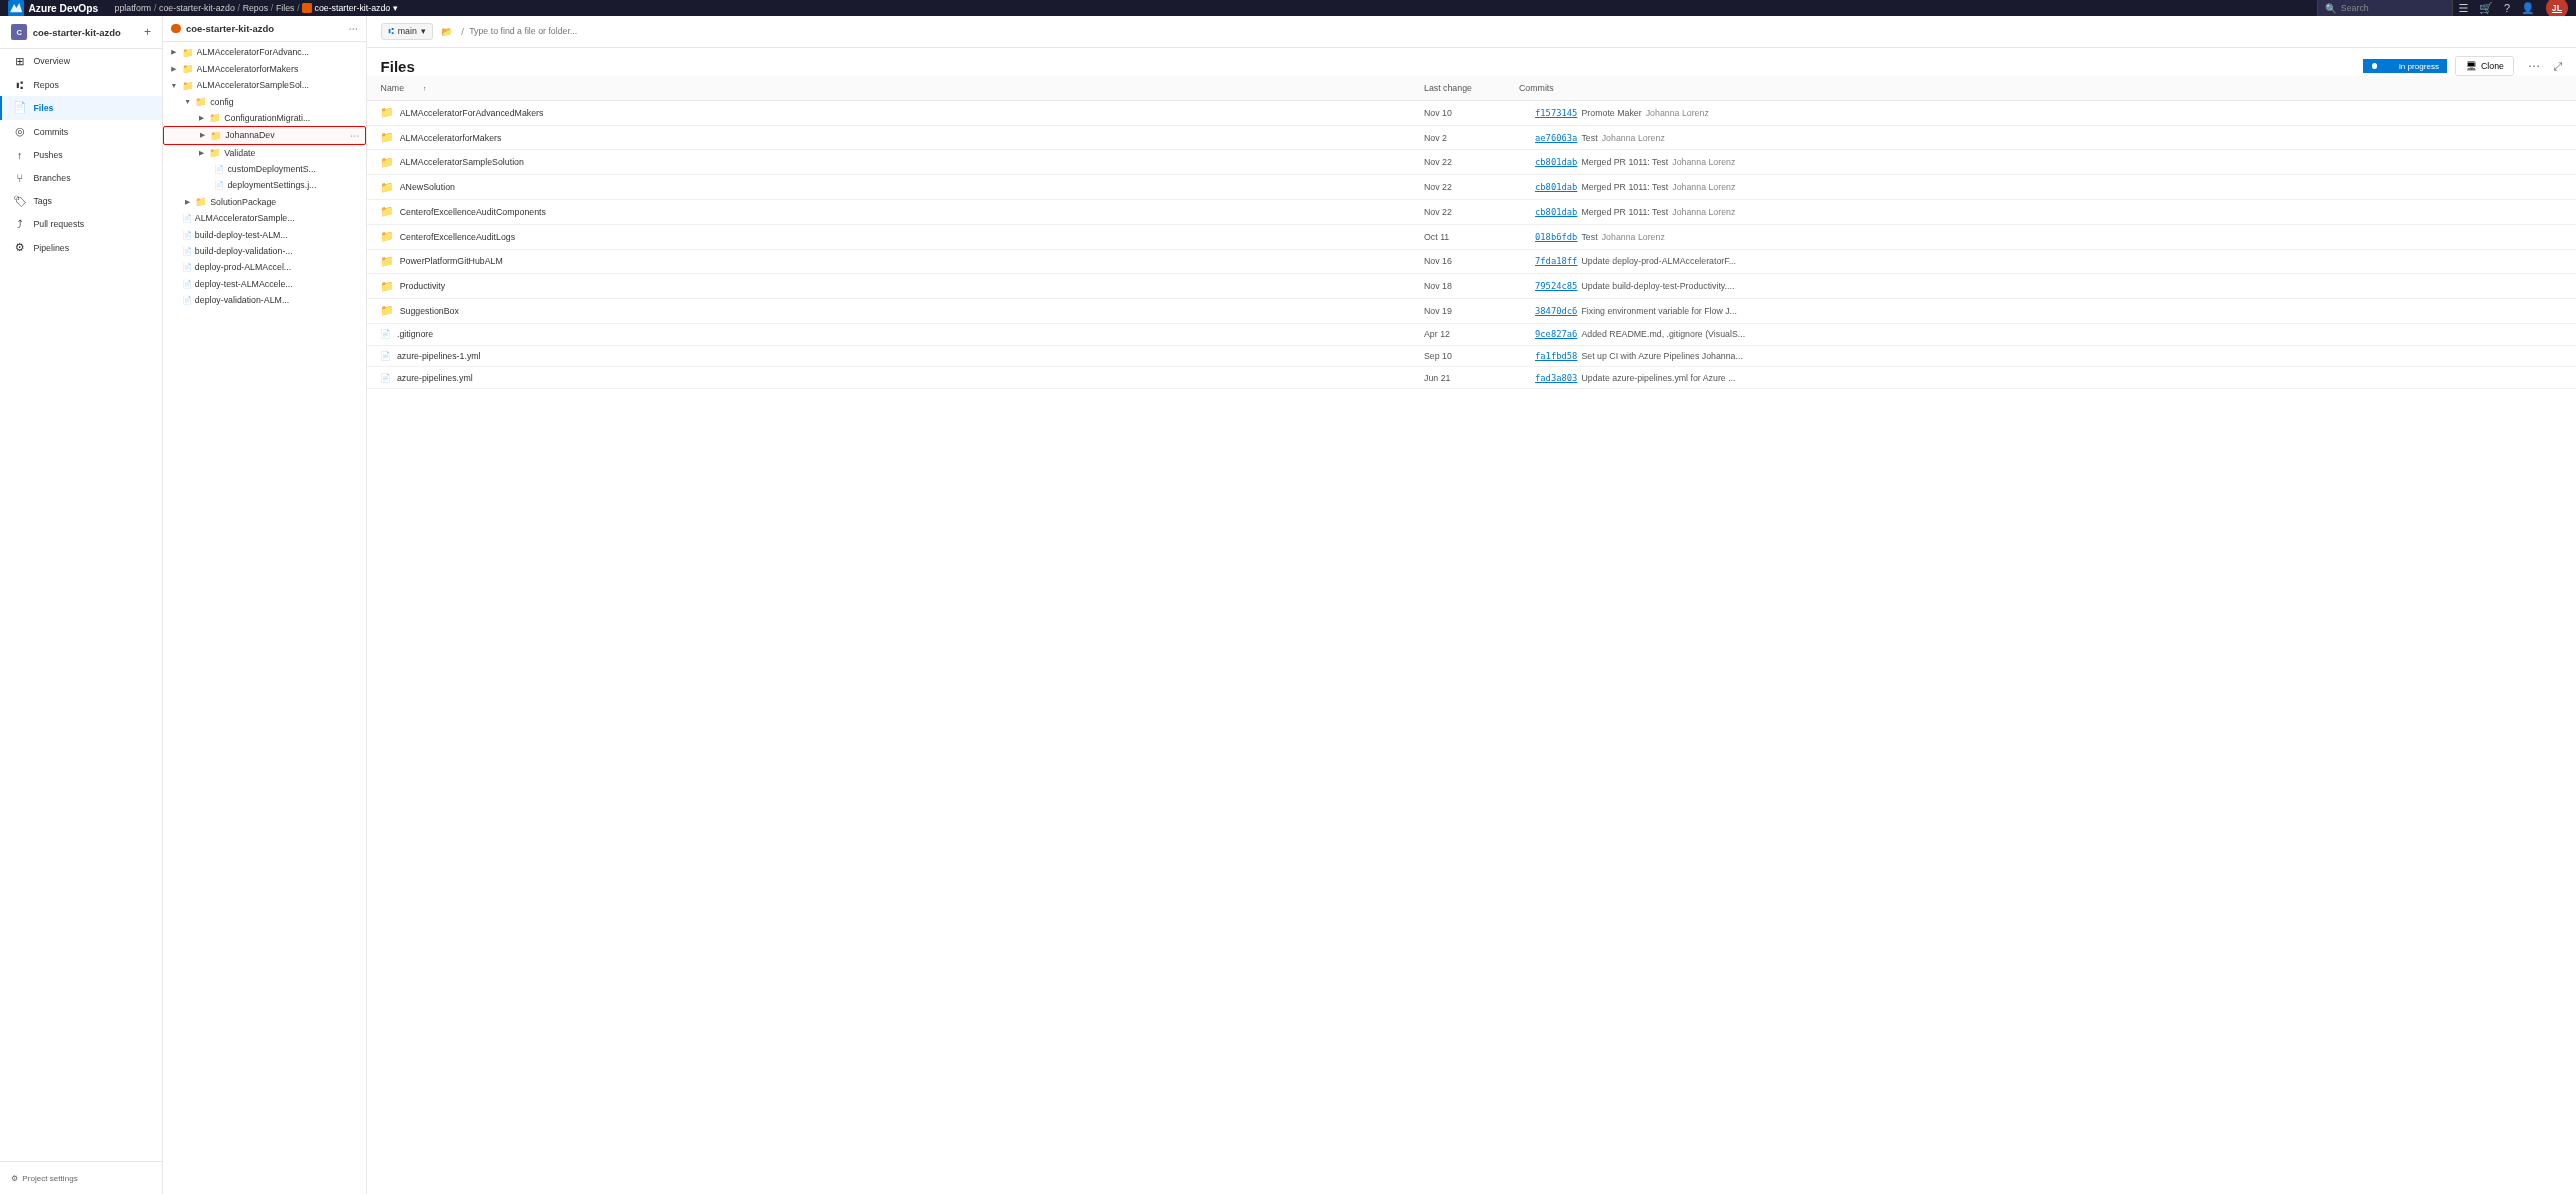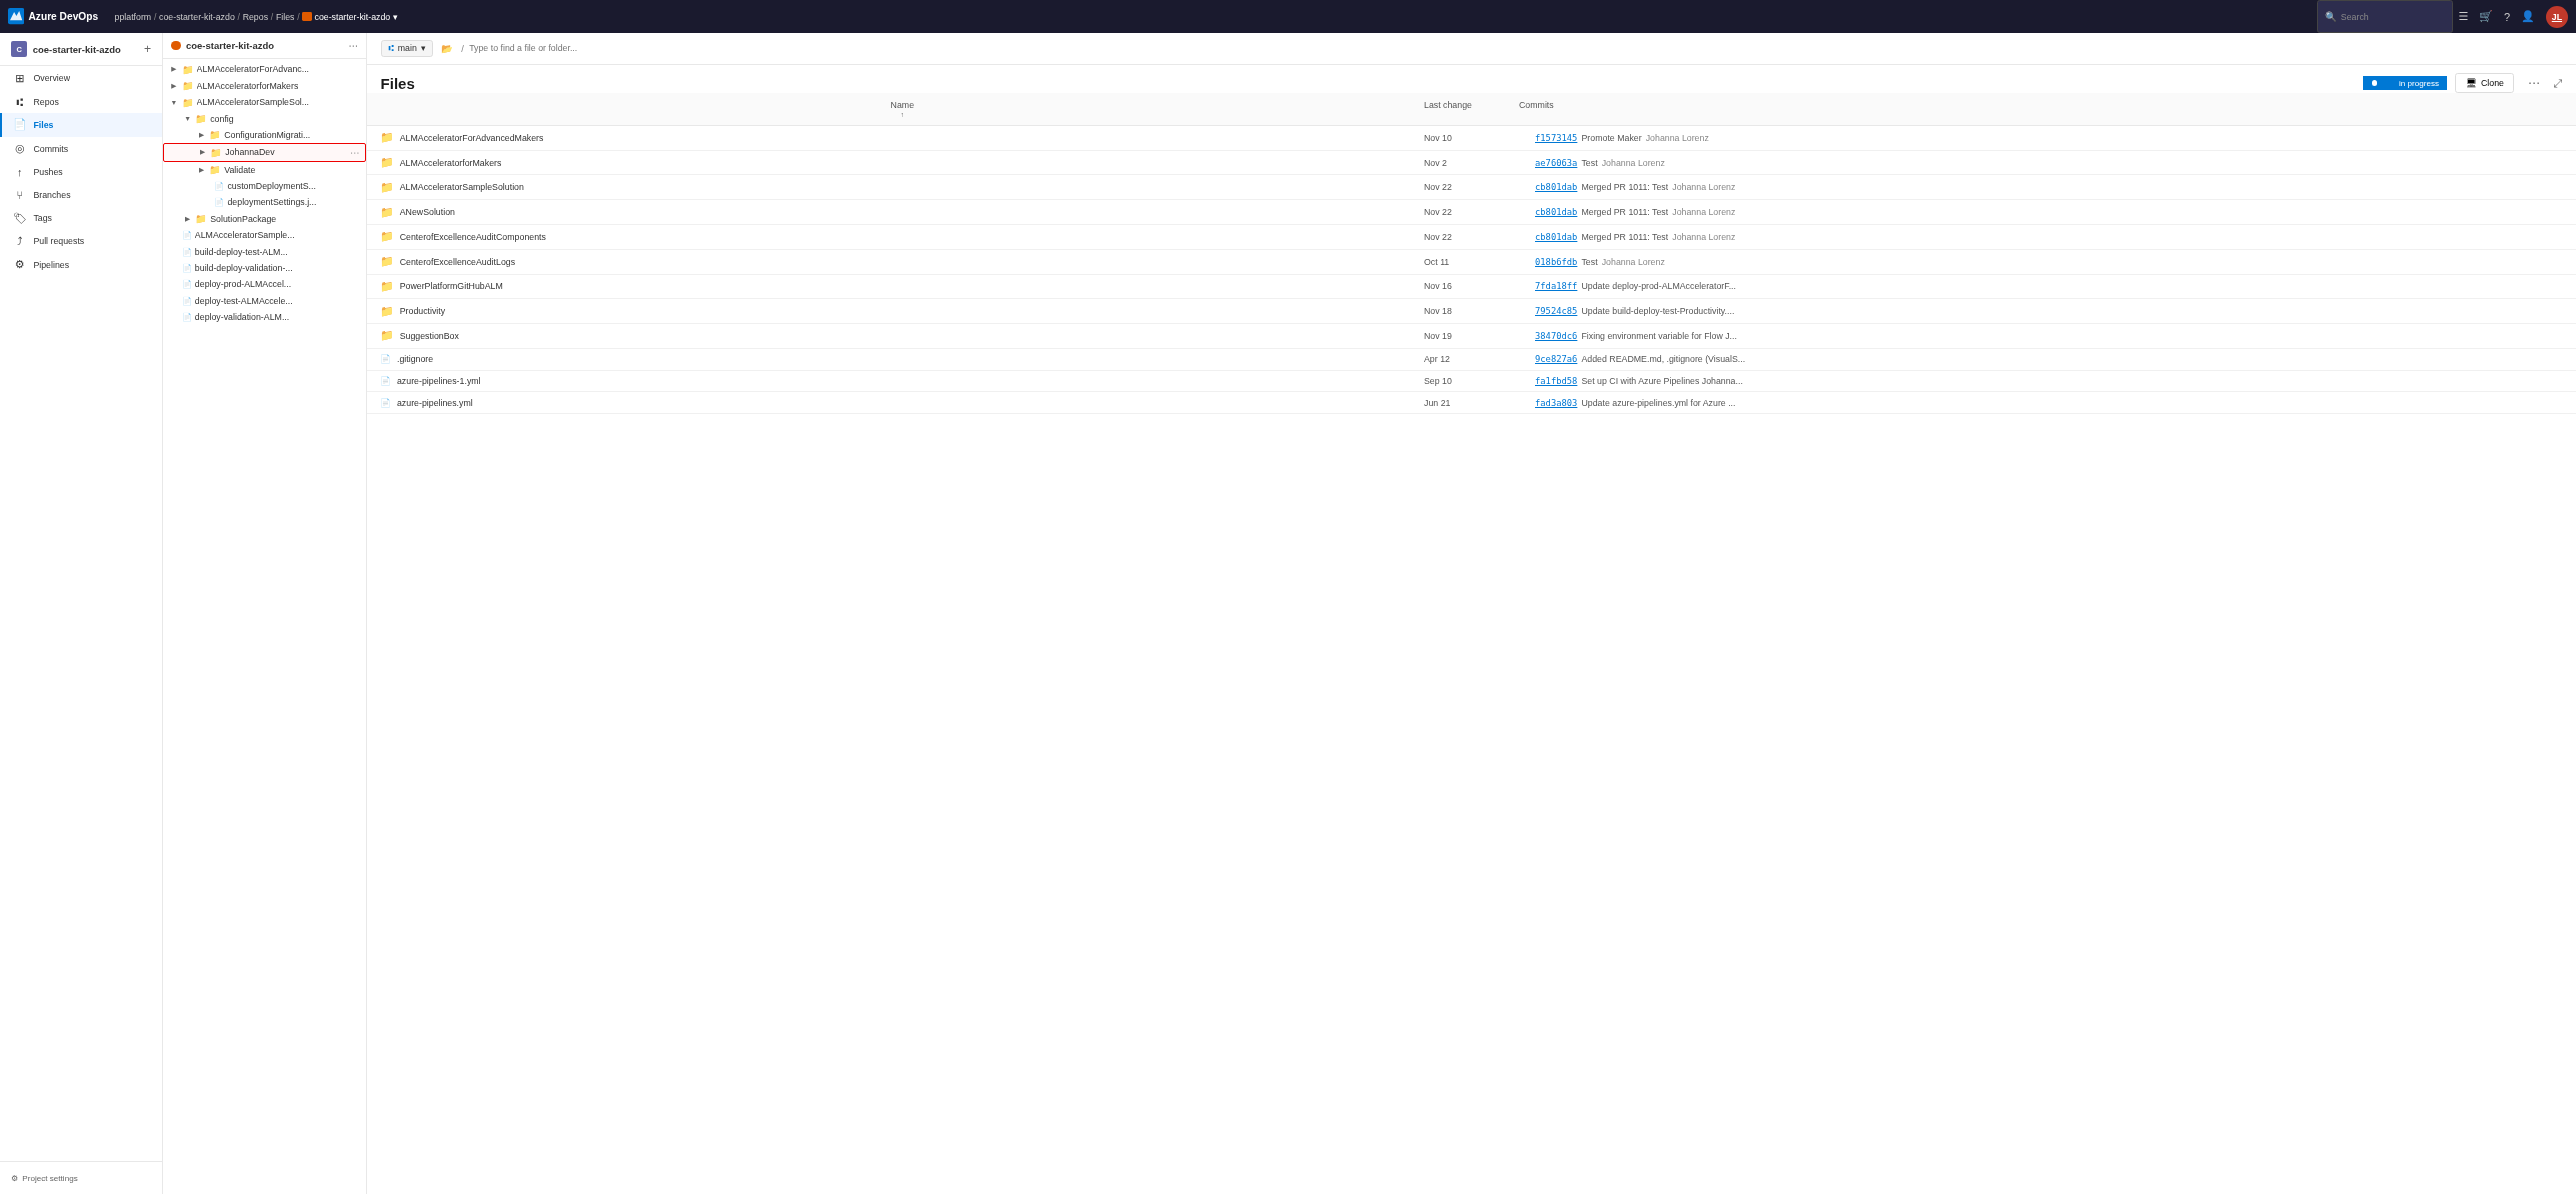--- a/index.html
+++ b/index.html
@@ -1,19 +1,19 @@
 <!DOCTYPE html>
 <html style="font-size:11px"><head>
   <meta charset="utf-8">
   <style>
     * { box-sizing: border-box; margin: 0; padding: 0; }
     body { font-family: -apple-system, BlinkMacSystemFont, 'Segoe UI', sans-serif; font-size: 9.5px; background: #fff; color: #333; display: flex; flex-direction: column; height: 100vh; overflow: hidden; }
 
     
-    .top-nav { display: flex; background: #1a1a2e; height: 33px; padding: 0 8.1px; gap: 5.4px; flex-shrink: 0; }
+    .top-nav { display: flex; align-items: center; background: #1a1a2e; height: 16px; padding: 0 8.1px; gap: 5.4px; flex-shrink: 0; }
     .top-nav .logo { display: flex; align-items: center; gap: 4.1px; color: #fff; font-size: 10.2px; font-weight: 600; margin-right: 11px; }
     .top-nav .logo svg { width: 16.3px; height: 16.3px; }
     .breadcrumb { display: flex; align-items: center; gap: 2.7px; color: #ccc; font-size: 8.8px; flex: 1; }
     .breadcrumb a { color: #ccc; text-decoration: none; }
     .breadcrumb .sep { color: #888; }
     .breadcrumb .current { display: flex; align-items: center; gap: 2.7px; color: #fff; }
     .search-box { display: flex; align-items: center; background: #2d2d4e; border: 0.7px solid #444; border-radius: 2.7px; padding: 2.7px 6.8px; gap: 4.1px; width: 136px; }
     .search-box input { background: none; border: none; outline: none; color: #ccc; font-size: 8.8px; width: 100%; }
     .search-box input::placeholder { color: #888; }
     .nav-icons { display: flex; align-items: center; gap: 11px; }
@@ -63,21 +63,21 @@
     .clone-btn { display: flex; align-items: center; gap: 4.1px; border: 0.7px solid #ddd; border-radius: 2.7px; padding: 4.1px 9.5px; cursor: pointer; font-size: 8.8px; background: #fff; }
     .more-btn { color: #666; cursor: pointer; font-size: 12.2px; padding: 2.7px 5.4px; }
     .expand-btn { color: #666; cursor: pointer; font-size: 11px; }
 
     .content-tabs { display: flex; gap: 0; padding: 0 13.6px; border-bottom: 0.7px solid #e8e8e8; margin-top: 5.4px; }
     .content-tab { padding: 5.4px 11px; cursor: pointer; font-size: 9.5px; color: #666; border-bottom: 2px solid transparent; }
     .content-tab.active { color: #0078d4; border-bottom-color: #0078d4; font-weight: 500; }
 
     .files-table { flex: 1; overflow-y: auto; padding: 0; }
     .table-header { display: grid; grid-template-columns: 1fr 95px 1fr; padding: 6.8px 13.6px; border-bottom: 0.7px solid #e8e8e8; background: #fafafa; font-size: 8.8px; color: #555; font-weight: 500; }
-    .table-header .col-name { display: flex; align-items: center; gap: 1px; flex-direction: column; }
+    .table-header .col-name { display: flex; align-items: center; gap: 19px; }
     .sort-arrow { color: #555; font-size: 6.8px; }
 
     .table-row { display: grid; grid-template-columns: 1fr 95px 1fr; padding: 5.4px 13.6px; border-bottom: 0.7px solid #f0f0f0; font-size: 8.8px; align-items: center; }
     .file-name-cell { display: flex; align-items: center; gap: 5.4px; }
     .folder-icon { color: #dcb44a; font-size: 11px; }
     .file-icon-sm { color: #888; font-size: 8.8px; }
     .file-link { color: #333; text-decoration: none; }
     .last-change { color: #555; }
     .commits-cell { display: flex; align-items: center; gap: 4.1px; flex-wrap: nowrap; overflow: hidden; }
     .commit-hash { color: #0078d4; text-decoration: underline; cursor: pointer; font-family: monospace; white-space: nowrap; margin-left: 16px; }

